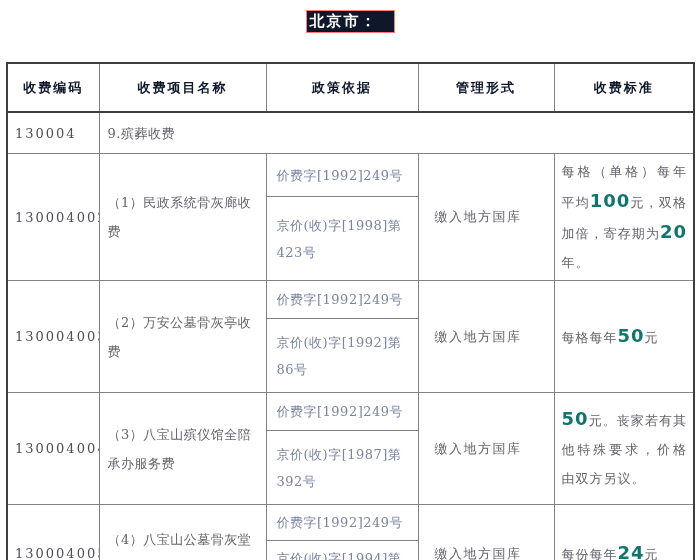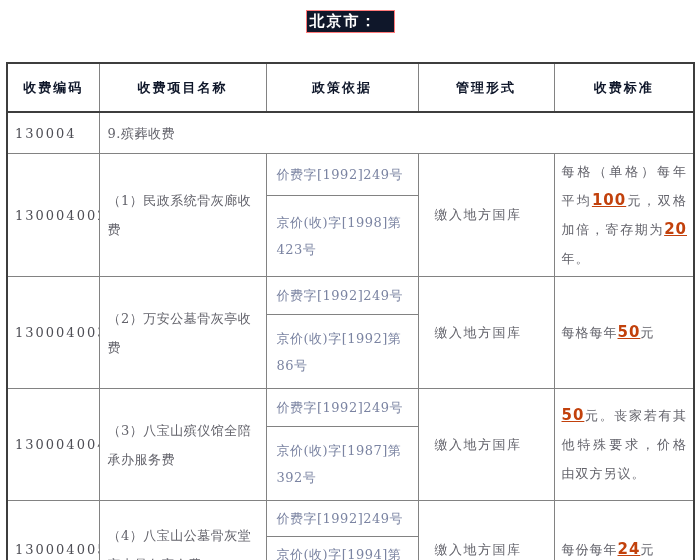--- a/index.html
+++ b/index.html
@@ -85,24 +85,23 @@
     text-align: left;
   }
   td.standard {
     padding: 3px 6px 3px 7px;
     letter-spacing: 1px;
     line-height: 29px;
     text-align: justify;
   }
   td.standard .num {
     font-weight: bold;
-    color: #c2410c;
+    color: #0f766e;
     font-family: "DejaVu Sans", "Liberation Sans", sans-serif;
-    font-size: 15px;
-    text-decoration: underline;
+    font-size: 18px;
   }
 </style>
 </head>
 <body>
 
 <div class="title-wrap">
   <span class="page-title">北京市：</span>
 </div>
 
 <table class="fee-table">

